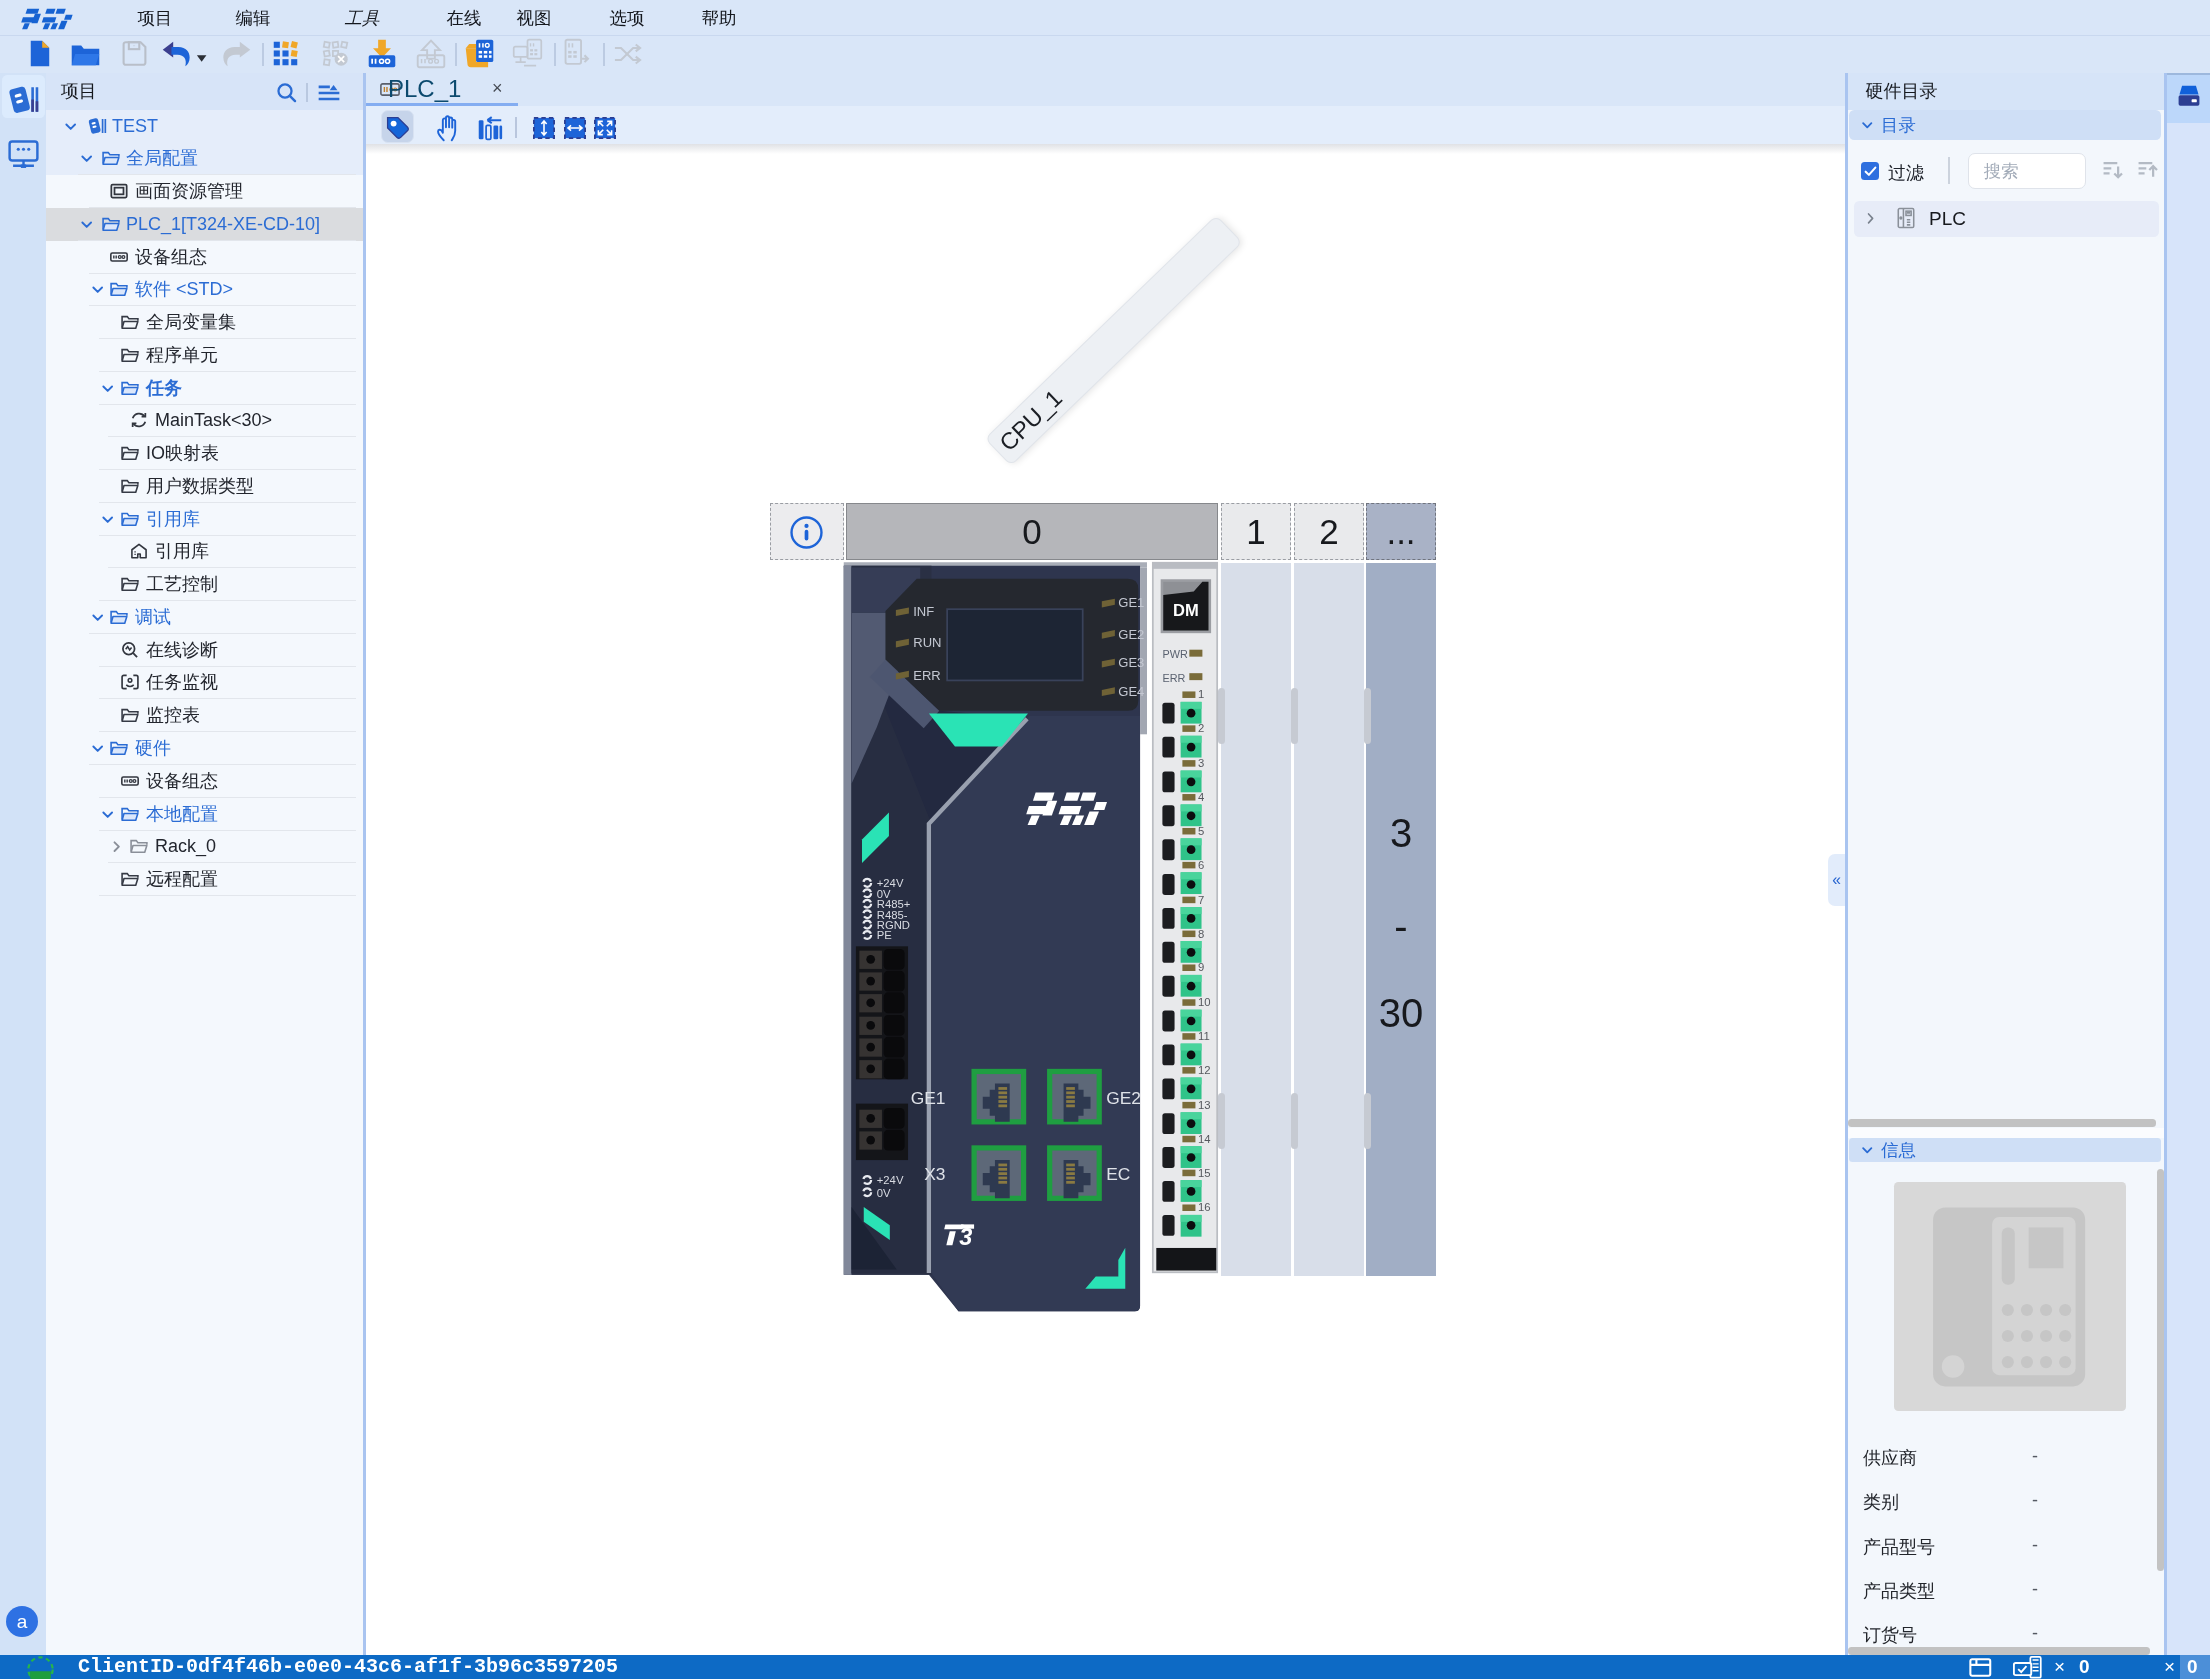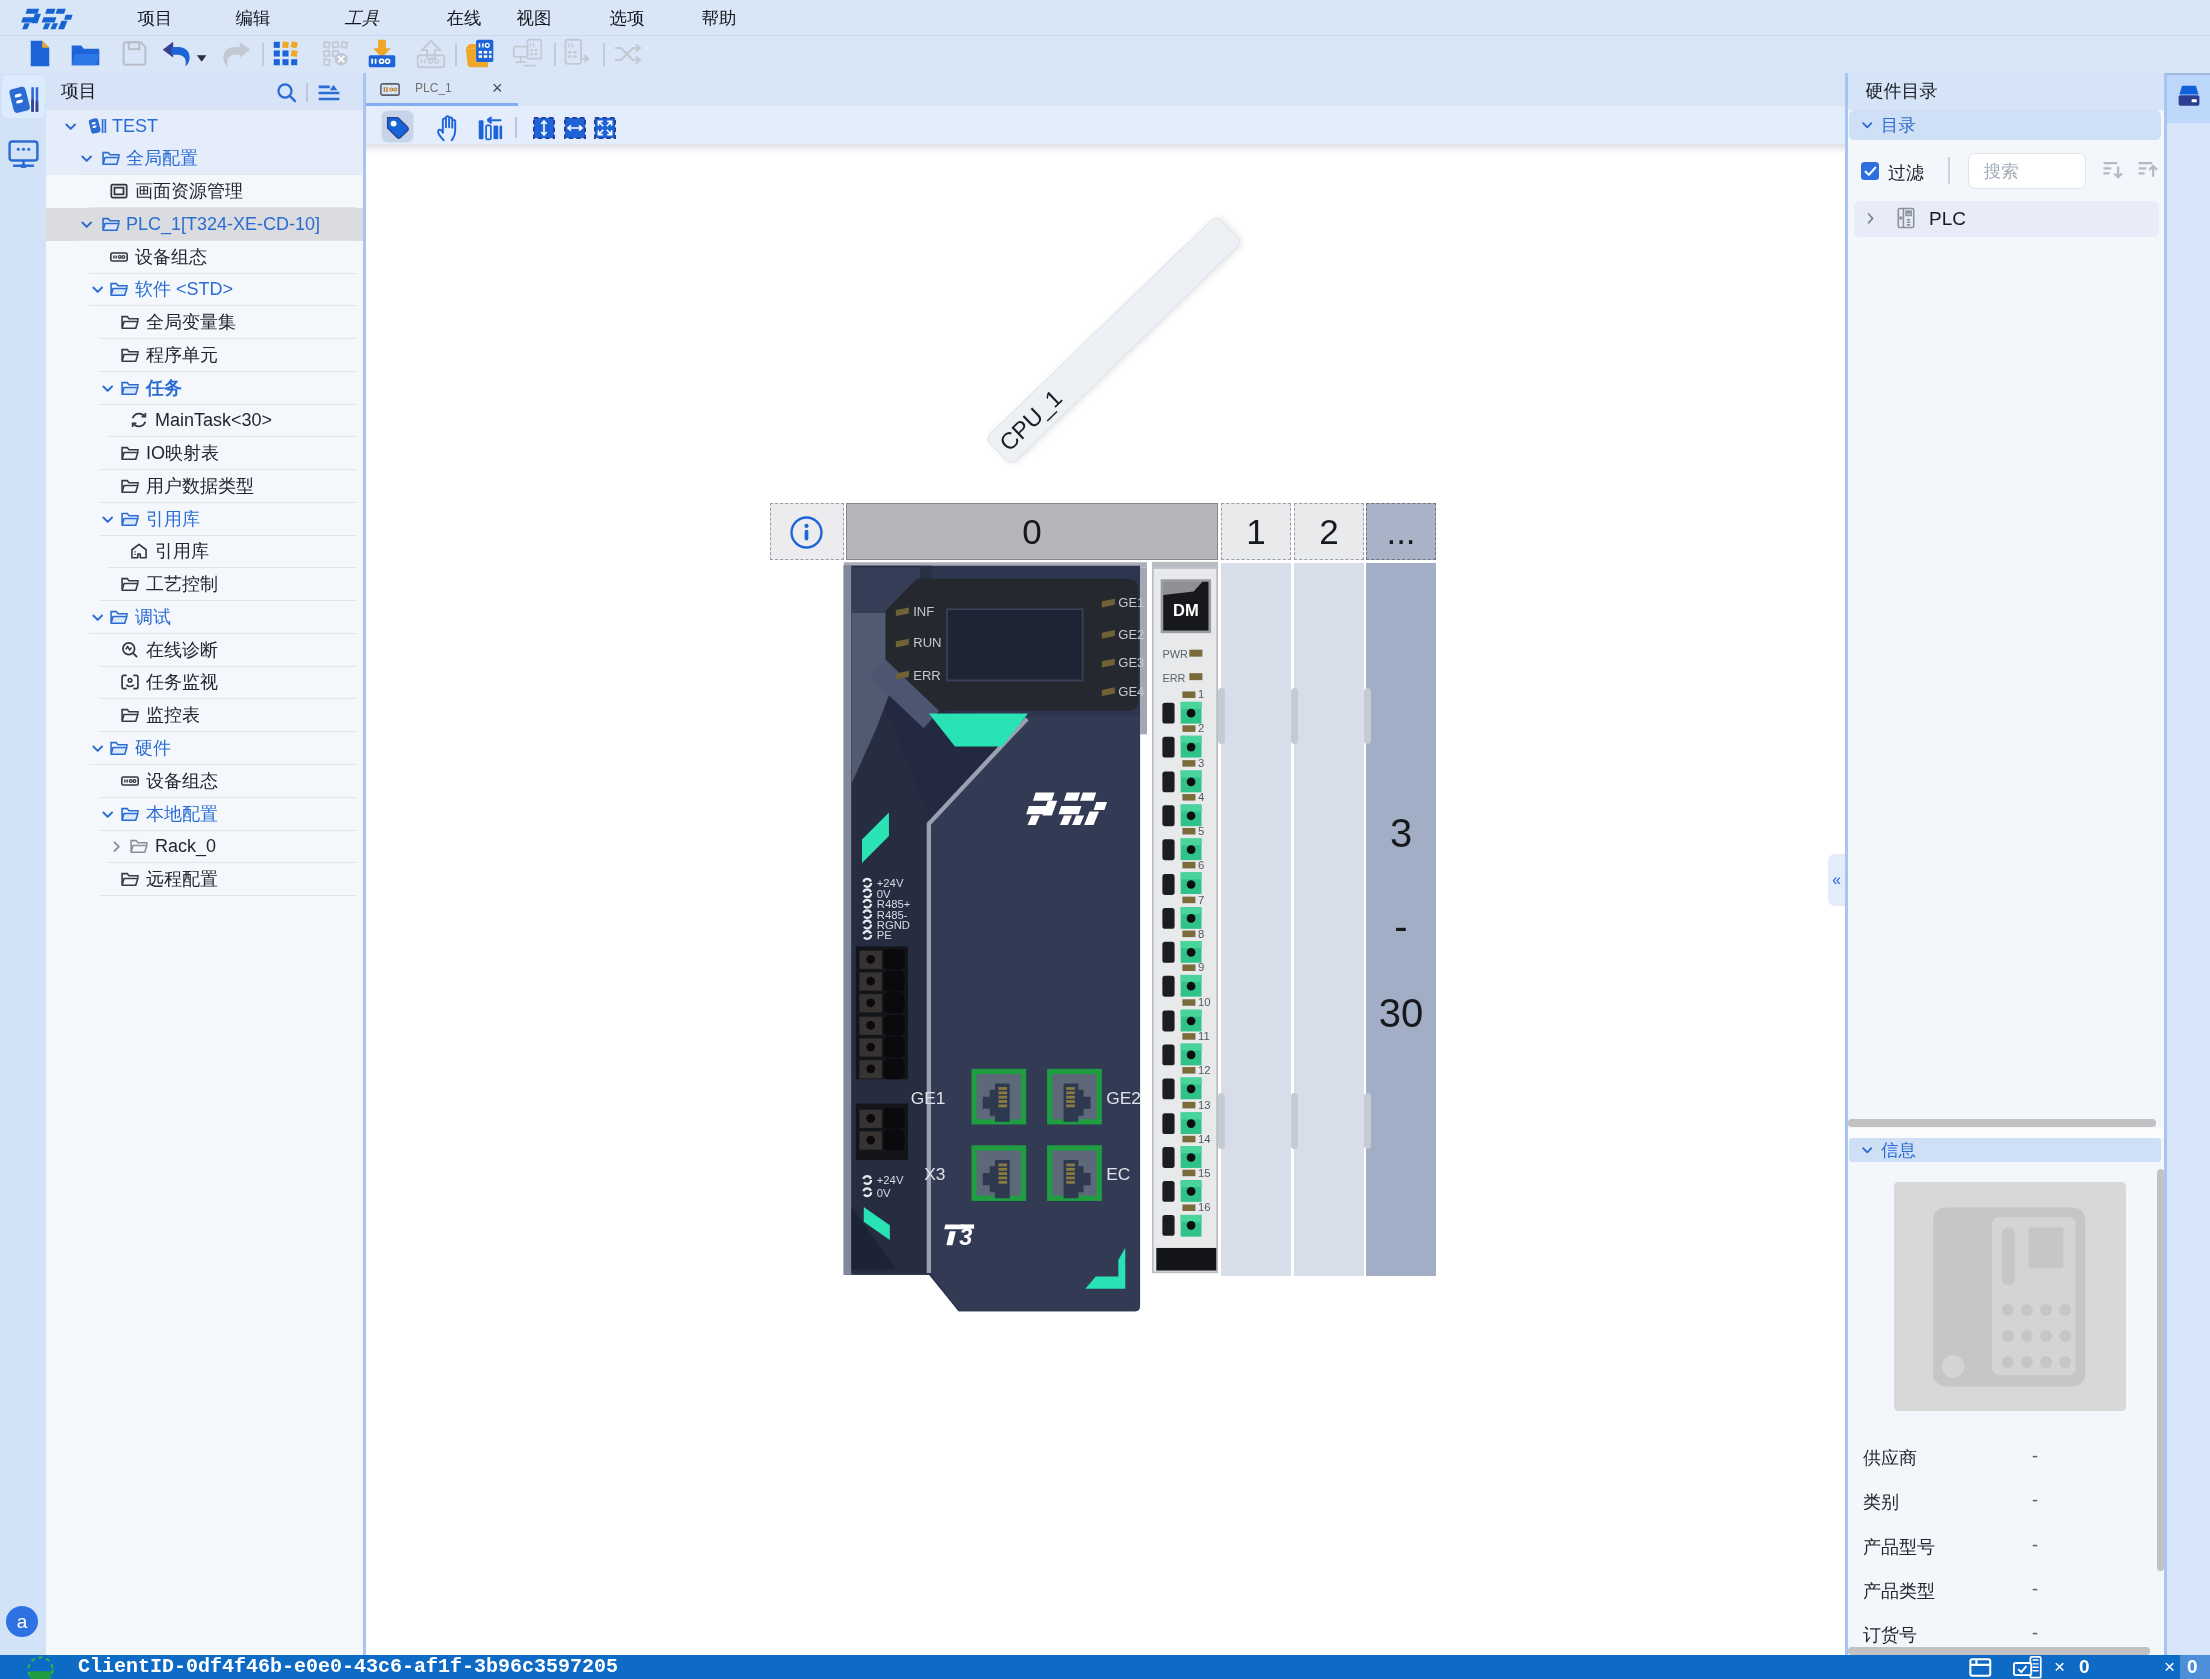--- a/index.html
+++ b/index.html
@@ -372,21 +372,21 @@
     <rect x="3" y="13" width="24" height="12" rx="2" fill="#2c3e92"></rect>
     <rect x="18" y="17.5" width="6" height="3.5" rx="1" fill="#fff"></rect>
   </svg>
 
 <svg class="abs" style="left:380px; top:83px; width:20px; height:13px;" viewBox="0 0 23 15">
     <rect x="1" y="1" width="21" height="13" rx="2" fill="none" stroke="#5a5f6a" stroke-width="1.8"></rect>
     <path d="M5 4.5 v6 M8 4.5 v6" stroke="#c07f28" stroke-width="1.6"></path>
     <circle cx="13" cy="7.5" r="1.7" fill="none" stroke="#c07f28" stroke-width="1.3"></circle>
     <circle cx="17.5" cy="7.5" r="1.7" fill="none" stroke="#c07f28" stroke-width="1.3"></circle>
   </svg>
-<span class="abs" style="left:415px; top:73px; line-height:31px; font-size:12px; color:#737373;">PLC_1</span>
+<span class="abs" style="left:388px; top:73px; line-height:31px; font-size:24px; color:#0c4a6e;">PLC_1</span>
 <span class="abs" style="left:492px; top:73px; line-height:31px; font-size:18px; color:#454a53;">×</span>
 
 <svg class="abs" style="left:385px; top:115px; width:25px; height:25px;" viewBox="0 0 29 29">
     <path d="M3 3 h12 l11 11 a3 3 0 0 1 0 4.2 l-7.8 7.8 a3 3 0 0 1 -4.2 0 L3 15 z" fill="#1565d8" stroke="#2c3e92" stroke-width="1.5"></path>
     <circle cx="10" cy="10" r="3.4" fill="#fff"></circle>
   </svg>
 <svg class="abs" style="left:435px; top:114px; width:27px; height:29px;" viewBox="0 0 31 33">
     <path d="M10 30 c-3 -3 -6.5 -7.5 -6.5 -10 c0 -2.5 3 -2.8 4.2 -0.8 l1.3 2.2 V7 c0 -2.8 3.6 -2.8 3.6 0 v8 m0 0 V4.5 c0 -2.8 3.6 -2.8 3.6 0 V15 m0 0 V6 c0 -2.8 3.6 -2.8 3.6 0 v9.5 m0 0 V8.5 c0 -2.6 3.4 -2.6 3.4 0 V19 c0 6 -2.5 8.5 -4 11" fill="none" stroke="#1d64d8" stroke-width="2.2" stroke-linecap="round" stroke-linejoin="round"></path>
   </svg>
 <svg class="abs" style="left:477px; top:115px; width:26px; height:26px;" viewBox="0 0 30 30">

